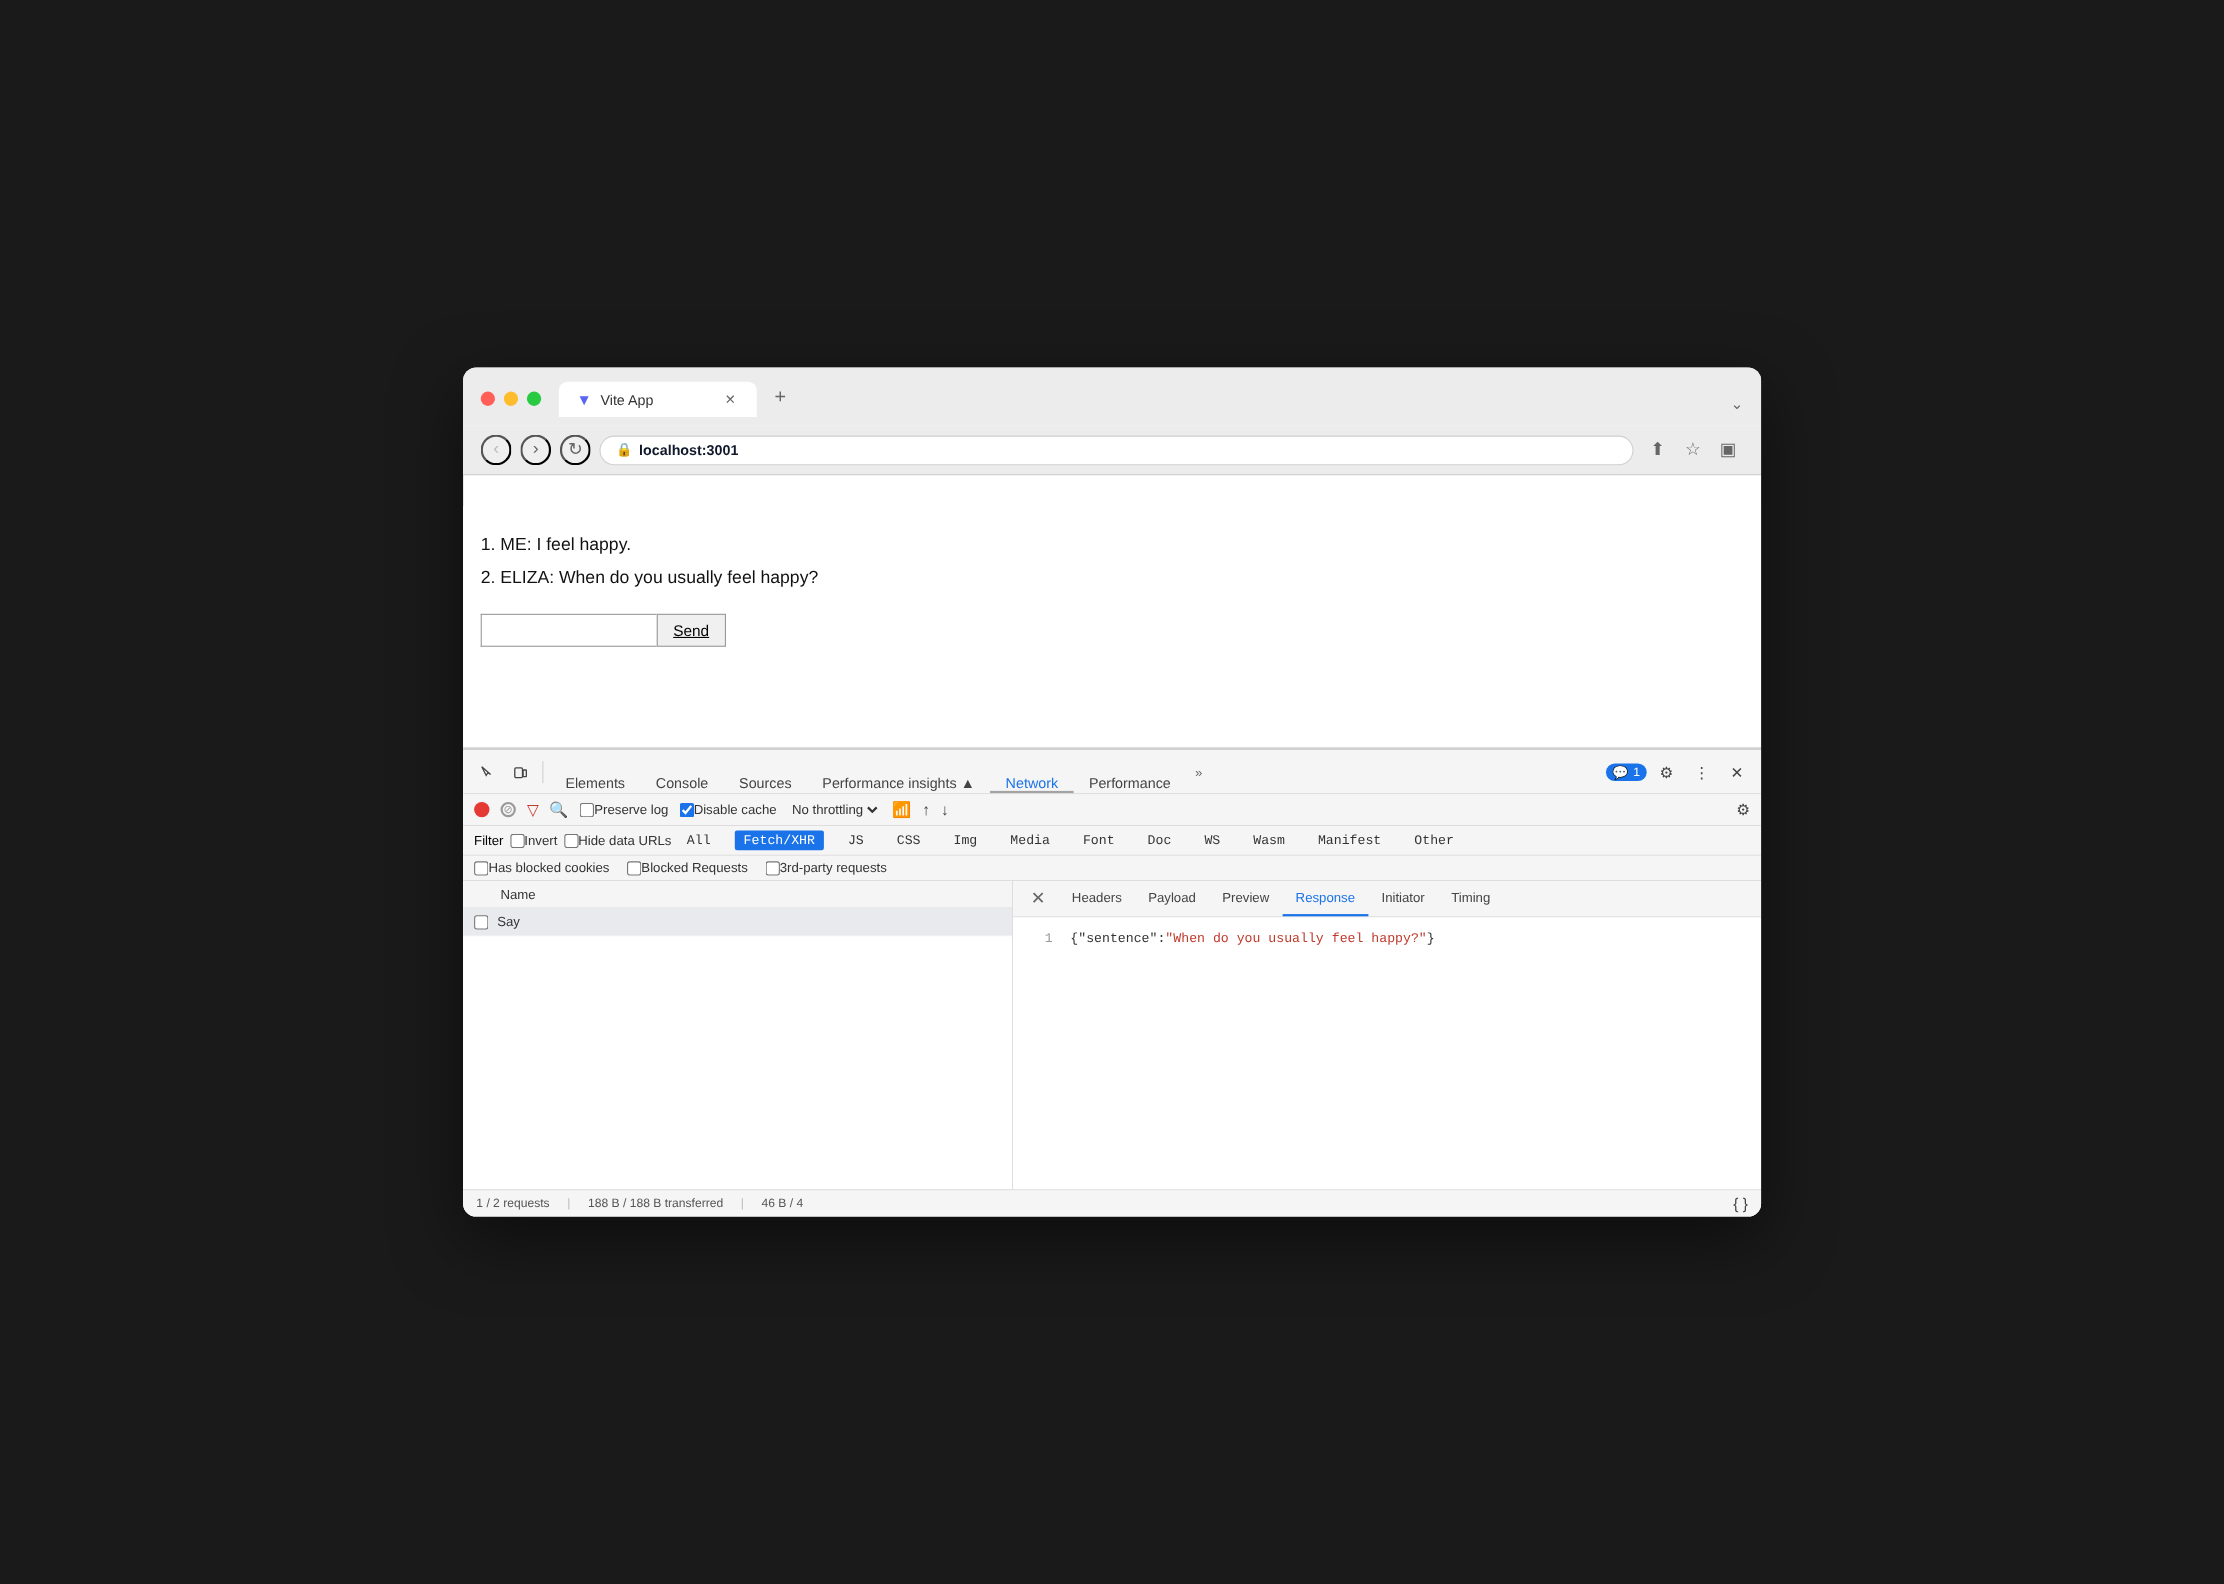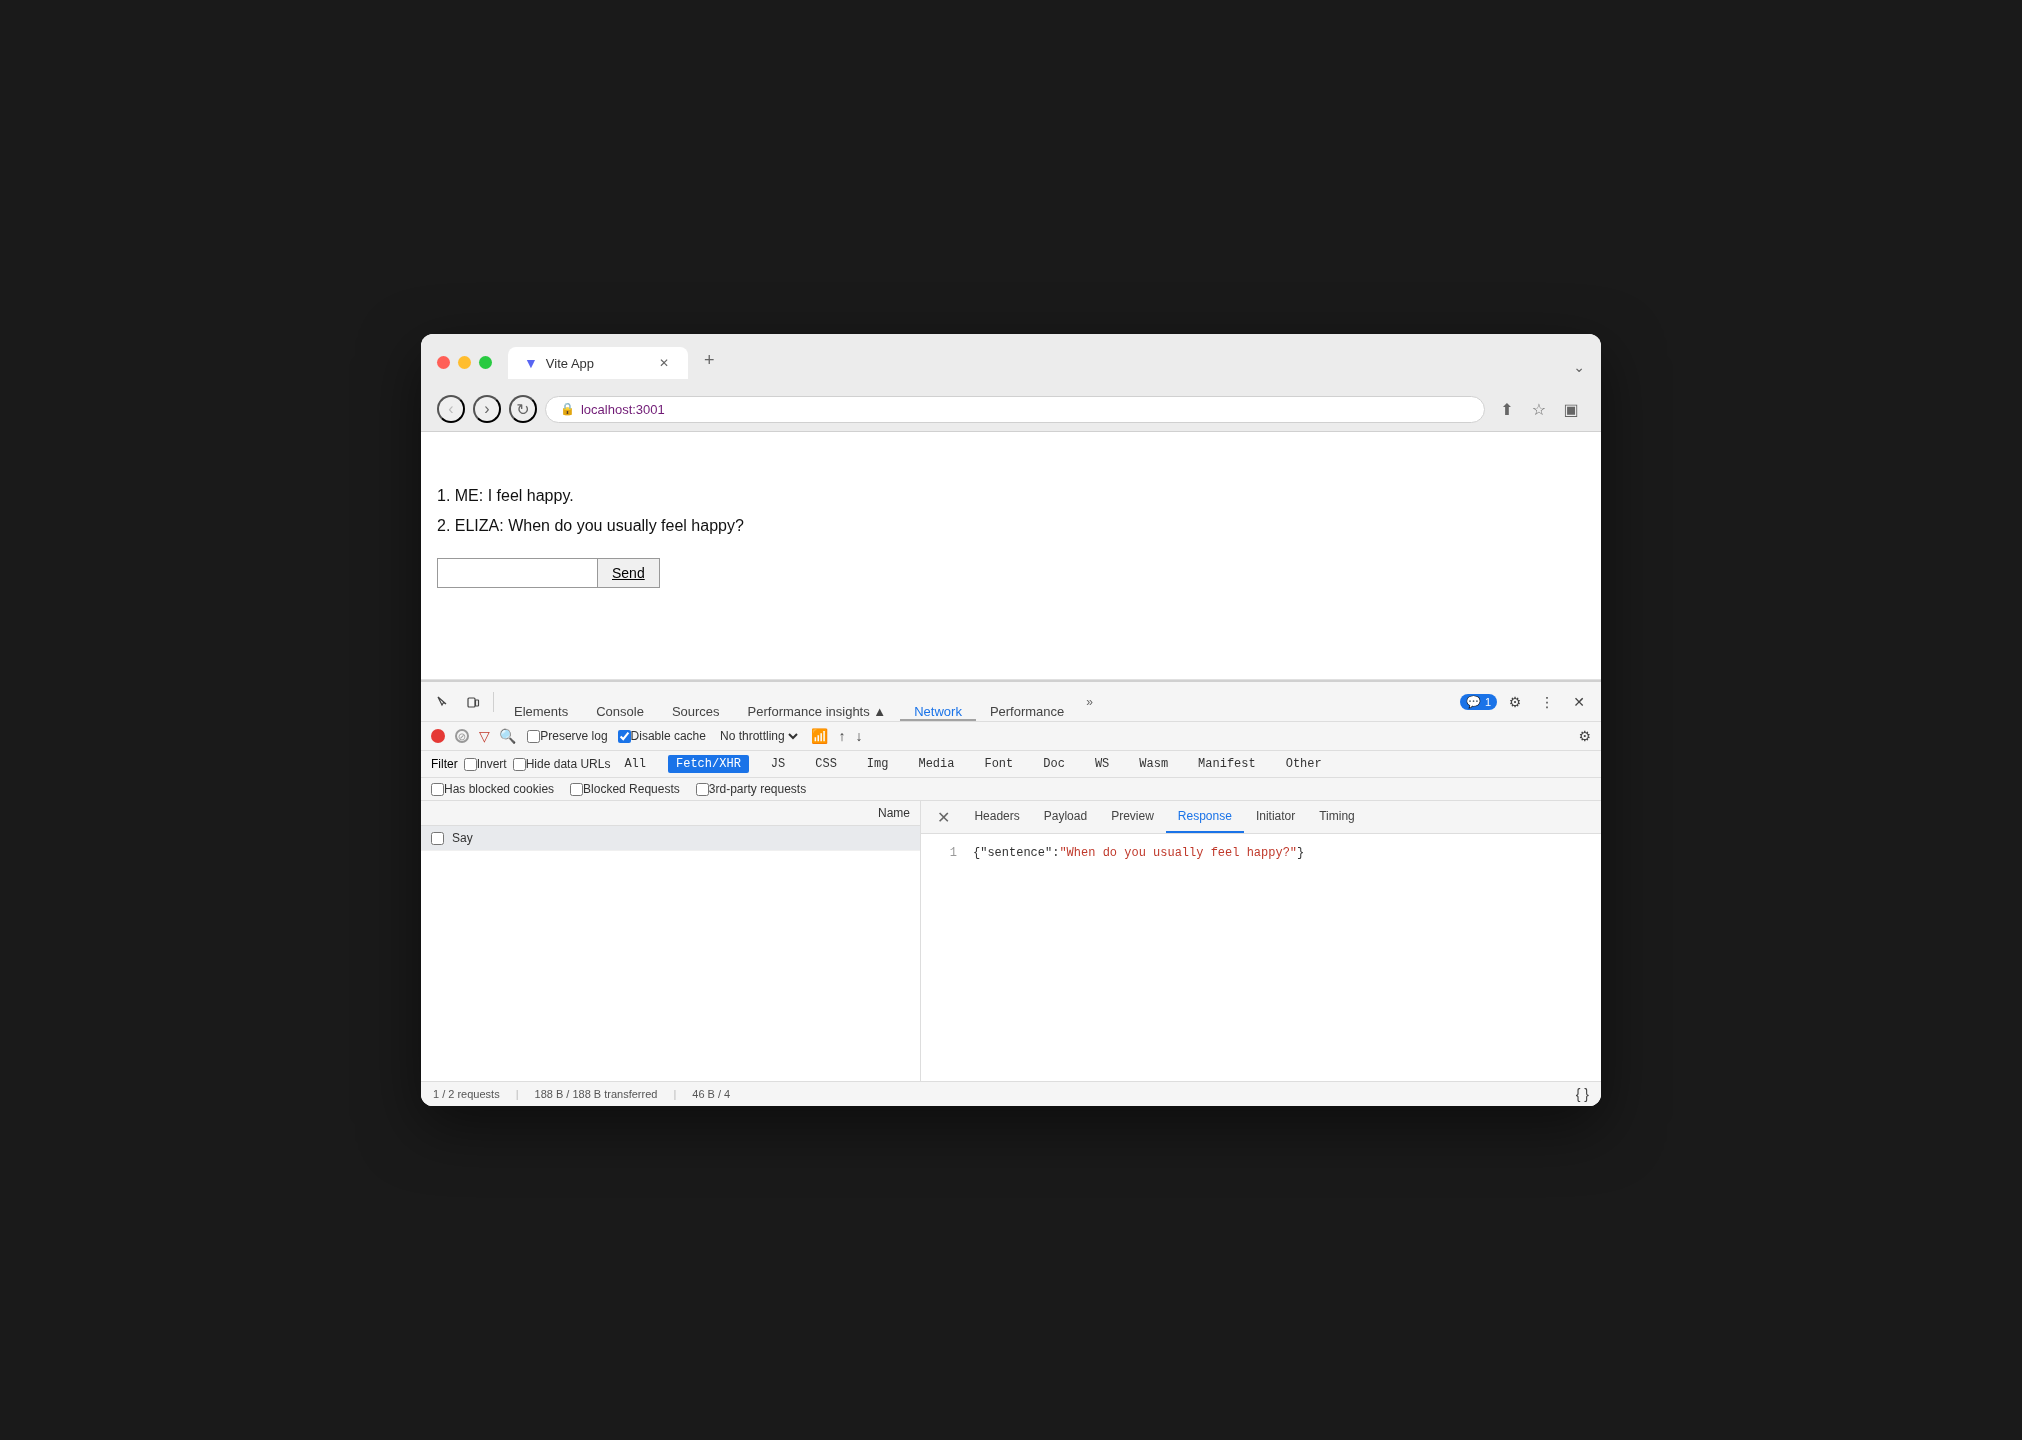--- a/index.html
+++ b/index.html
@@ -137,21 +137,21 @@
       border-radius: 20px;
       padding: 5px 14px;
       font-size: 13px;
       color: #333;
       display: flex;
       align-items: center;
       gap: 6px;
     }
 
     .address-lock { color: #666; font-size: 12px; }
-    .address-text { color: #701a75; font-size: 13px; }
+    .address-text { color: #0f172a; font-size: 13px; font-weight: bold; }
 
     .address-actions {
       display: flex;
       gap: 4px;
     }
 
     .addr-action-btn {
       color: #666;
       font-size: 16px;
       cursor: pointer;
@@ -435,21 +435,20 @@
     .request-table-header {
       display: flex;
       align-items: center;
       padding: 5px 10px;
       background: #f5f5f5;
       border-bottom: 1px solid #ddd;
       font-size: 12px;
       color: #333;
       font-weight: 500;
       gap: 8px;
-      text-align: right;
     }
 
     .req-col-check { width: 16px; }
     .req-col-name { flex: 1; }
 
     .request-row {
       display: flex;
       align-items: center;
       padding: 5px 10px;
       font-size: 12px;

